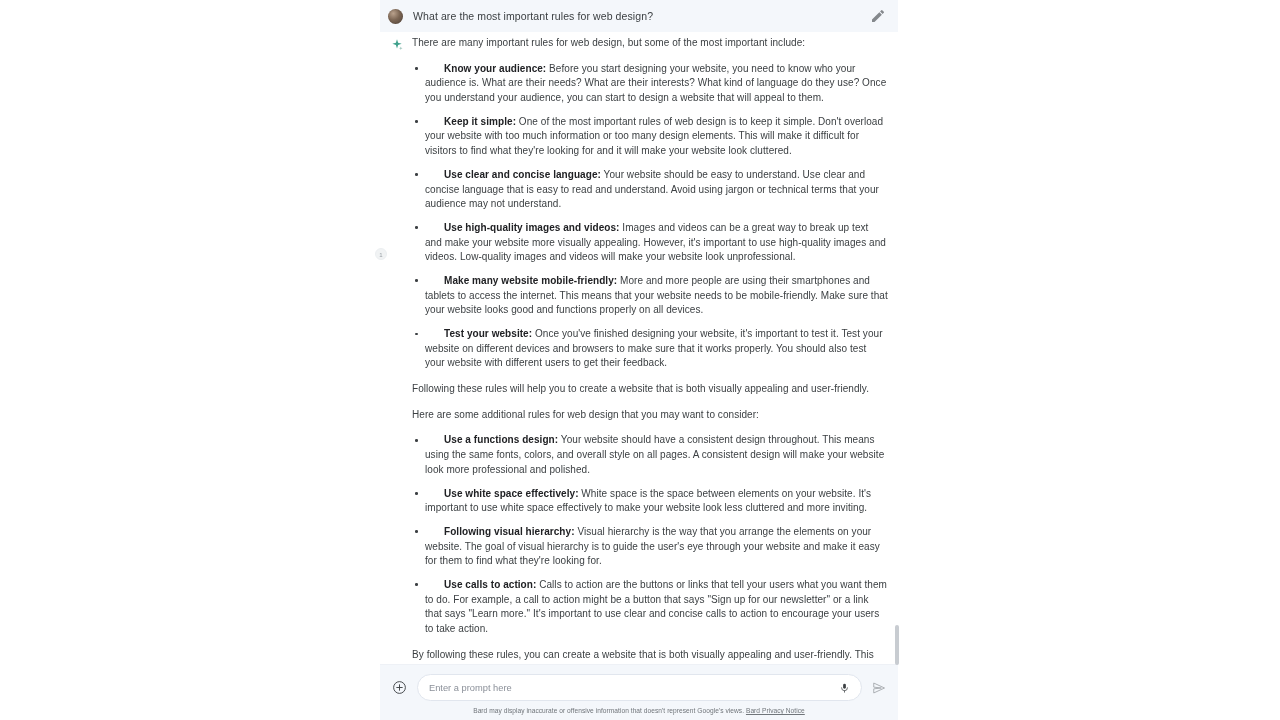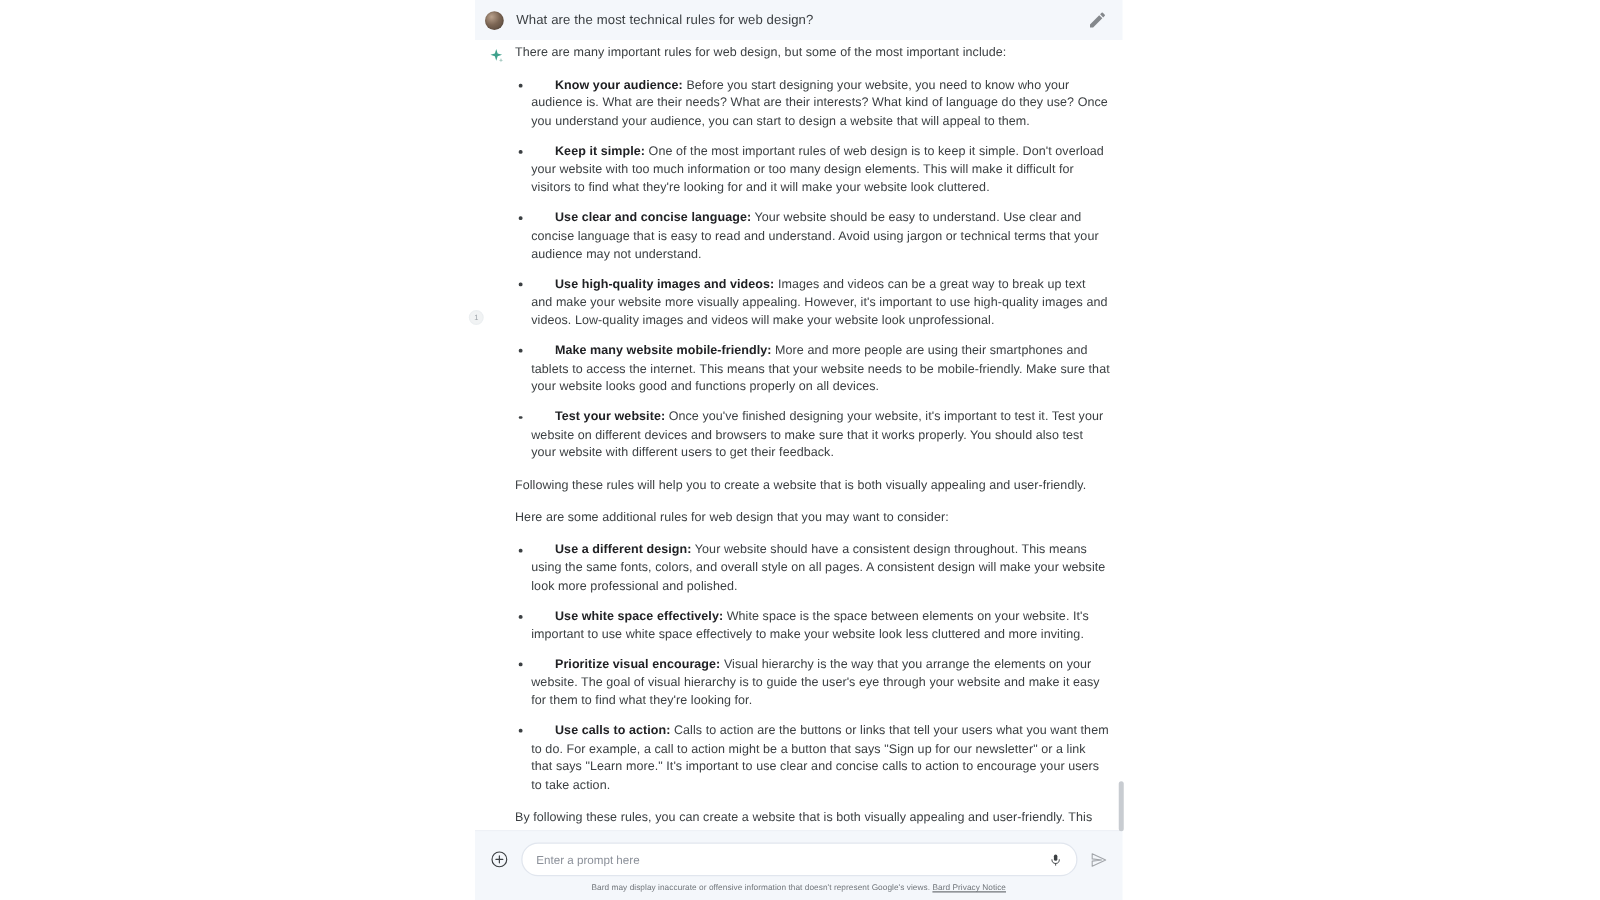--- a/index.html
+++ b/index.html
@@ -140,21 +140,21 @@
 <body>
 
 <div id="app">
 
   <div class="right-edge"></div>
 
   <div class="column">
 
     <div class="prompt-header">
       <div class="avatar"></div>
-      <div class="prompt-text">What are the most technical rules for web design?</div>
+      <div class="prompt-text">What are the most important rules for web design?</div>
       <svg class="edit-icon" viewBox="0 0 24 24">
         <path d="M3 17.25V21h3.75L17.81 9.94l-3.75-3.75L3 17.25zM20.71 7.04a1 1 0 0 0 0-1.41l-2.34-2.34a1 1 0 0 0-1.41 0l-1.83 1.83 3.75 3.75 1.83-1.83z" fill="#5f6368"></path>
       </svg>
     </div>
 
 
     <div class="answer">
       <div class="margin-marker">1</div>
       <div class="answer-row">
         <svg class="sparkle" viewBox="0 0 24 24">
@@ -171,23 +171,23 @@
             <li><b>Use clear and concise language:</b><span> Your website should be easy to understand. Use clear and concise language that is easy to read and understand. Avoid using jargon or technical terms that your audience may not understand.</span></li>
             <li><b>Use high-quality images and videos:</b><span> Images and videos can be a great way to break up text and make your website more visually appealing. However, it's important to use high-quality images and videos. Low-quality images and videos will make your website look unprofessional.</span></li>
             <li><b>Make many website mobile-friendly:</b><span> More and more people are using their smartphones and tablets to access the internet. This means that your website needs to be mobile-friendly. Make sure that your website looks good and functions properly on all devices.</span></li>
             <li><b>Test your website:</b><span> Once you've finished designing your website, it's important to test it. Test your website on different devices and browsers to make sure that it works properly. You should also test your website with different users to get their feedback.</span></li>
           </ul>
 
           <p class="para">Following these rules will help you to create a website that is both visually appealing and user-friendly.</p>
           <p class="para">Here are some additional rules for web design that you may want to consider:</p>
 
           <ul class="rules">
-            <li><b>Use a different design:</b><span> Your website should have a consistent design throughout. This means using the same fonts, colors, and overall style on all pages. A consistent design will make your website look more professional and polished.</span></li>
+            <li><b>Use a functions design:</b><span> Your website should have a consistent design throughout. This means using the same fonts, colors, and overall style on all pages. A consistent design will make your website look more professional and polished.</span></li>
             <li><b>Use white space effectively:</b><span> White space is the space between elements on your website. It's important to use white space effectively to make your website look less cluttered and more inviting.</span></li>
-            <li><b>Prioritize visual encourage:</b><span> Visual hierarchy is the way that you arrange the elements on your website. The goal of visual hierarchy is to guide the user's eye through your website and make it easy for them to find what they're looking for.</span></li>
+            <li><b>Following visual hierarchy:</b><span> Visual hierarchy is the way that you arrange the elements on your website. The goal of visual hierarchy is to guide the user's eye through your website and make it easy for them to find what they're looking for.</span></li>
             <li><b>Use calls to action:</b><span> Calls to action are the buttons or links that tell your users what you want them to do. For example, a call to action might be a button that says "Sign up for our newsletter" or a link that says "Learn more." It's important to use clear and concise calls to action to encourage your users to take action.</span></li>
           </ul>
 
           <p class="para">By following these rules, you can create a website that is both visually appealing and user-friendly. This will help you to attract more visitors to your website and improve your conversion rates.</p>
         </div>
       </div>
     </div>
 
     <div class="sources-card">
       <div class="sources-inner">

